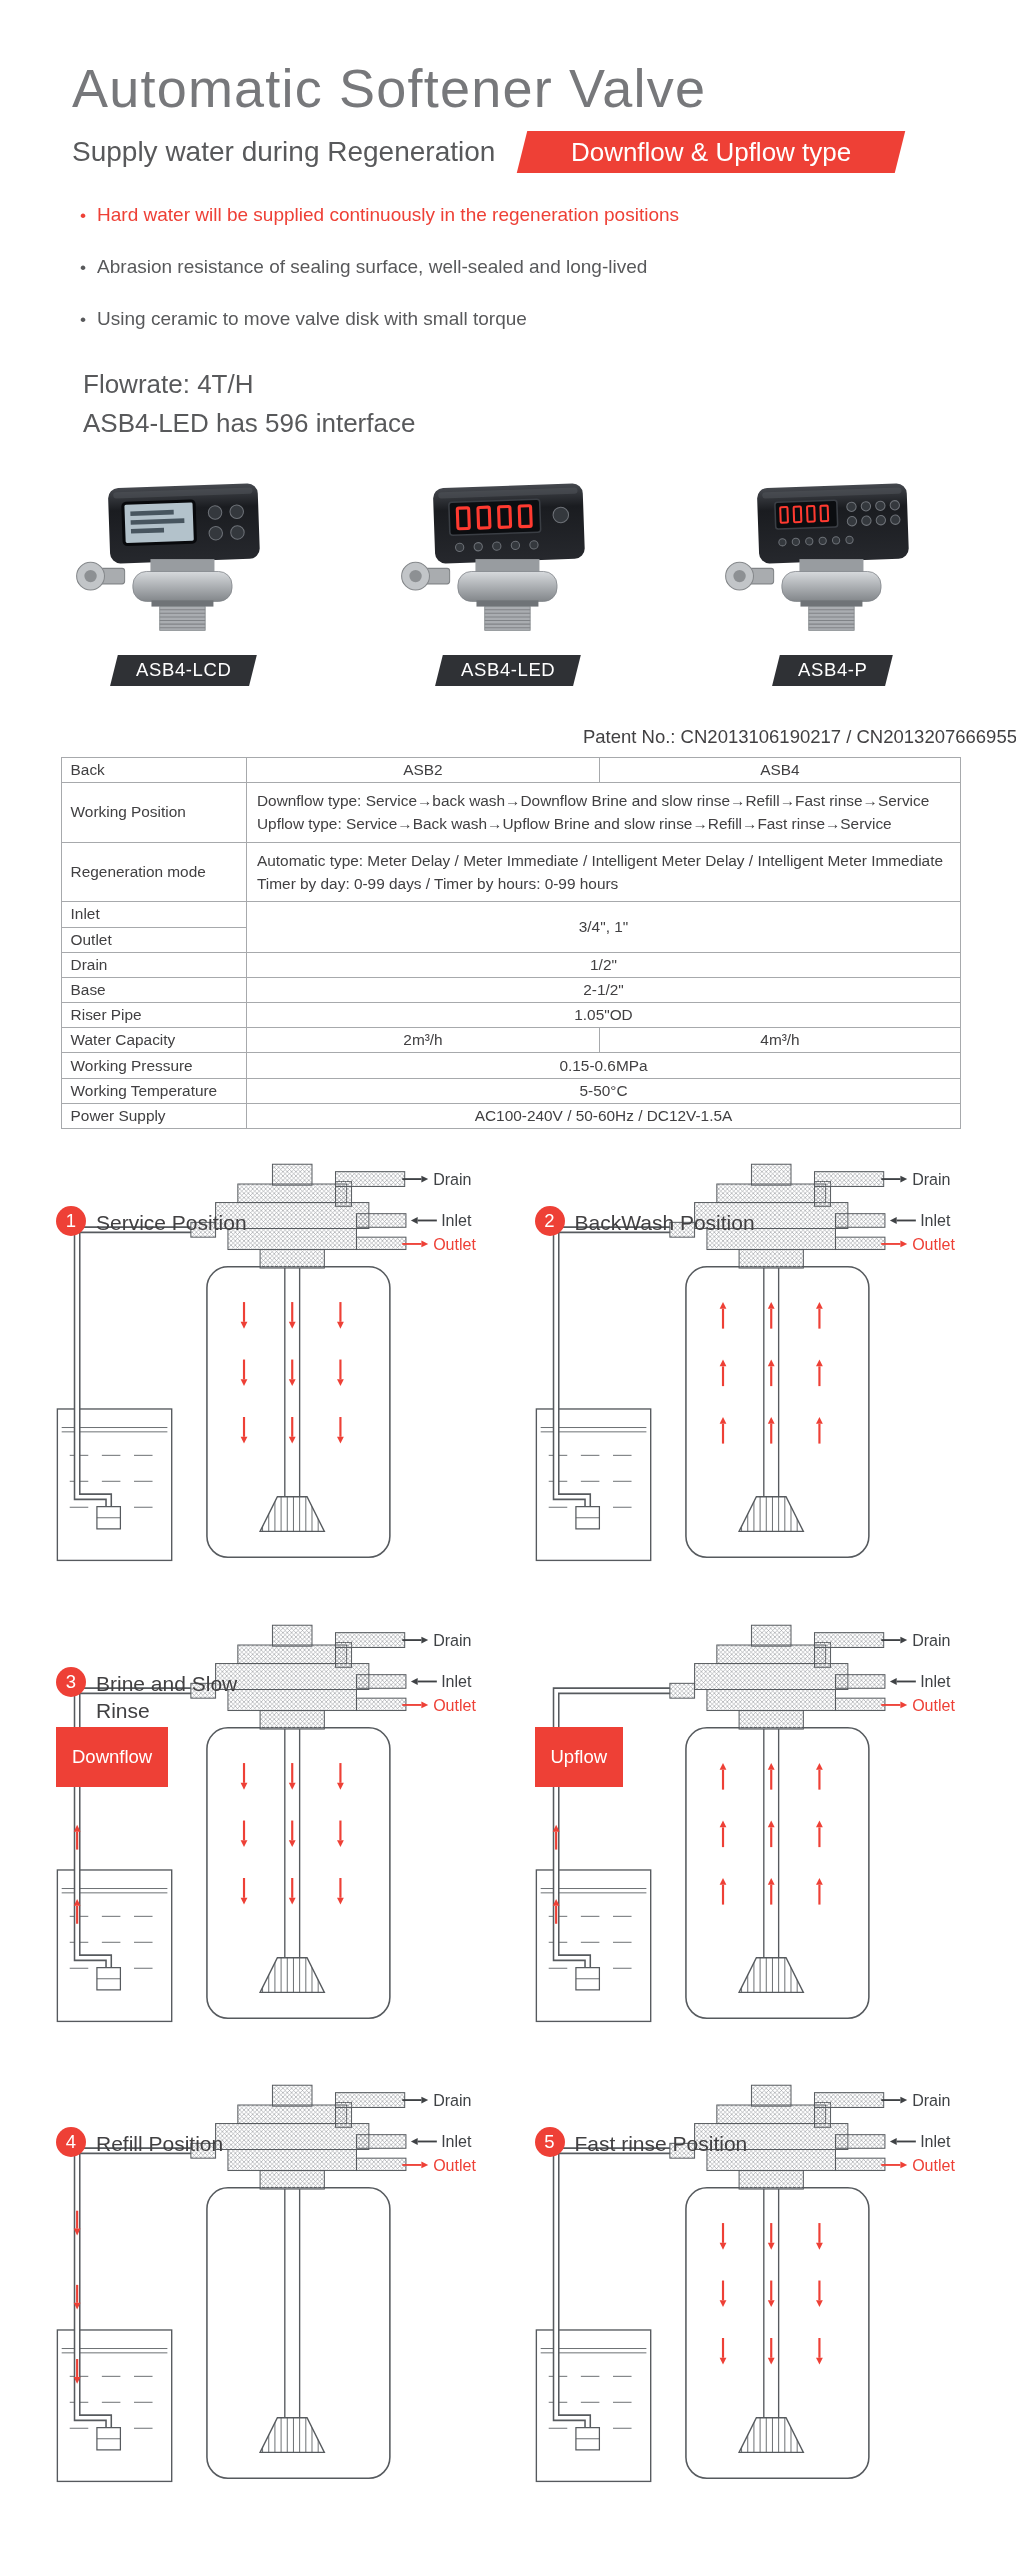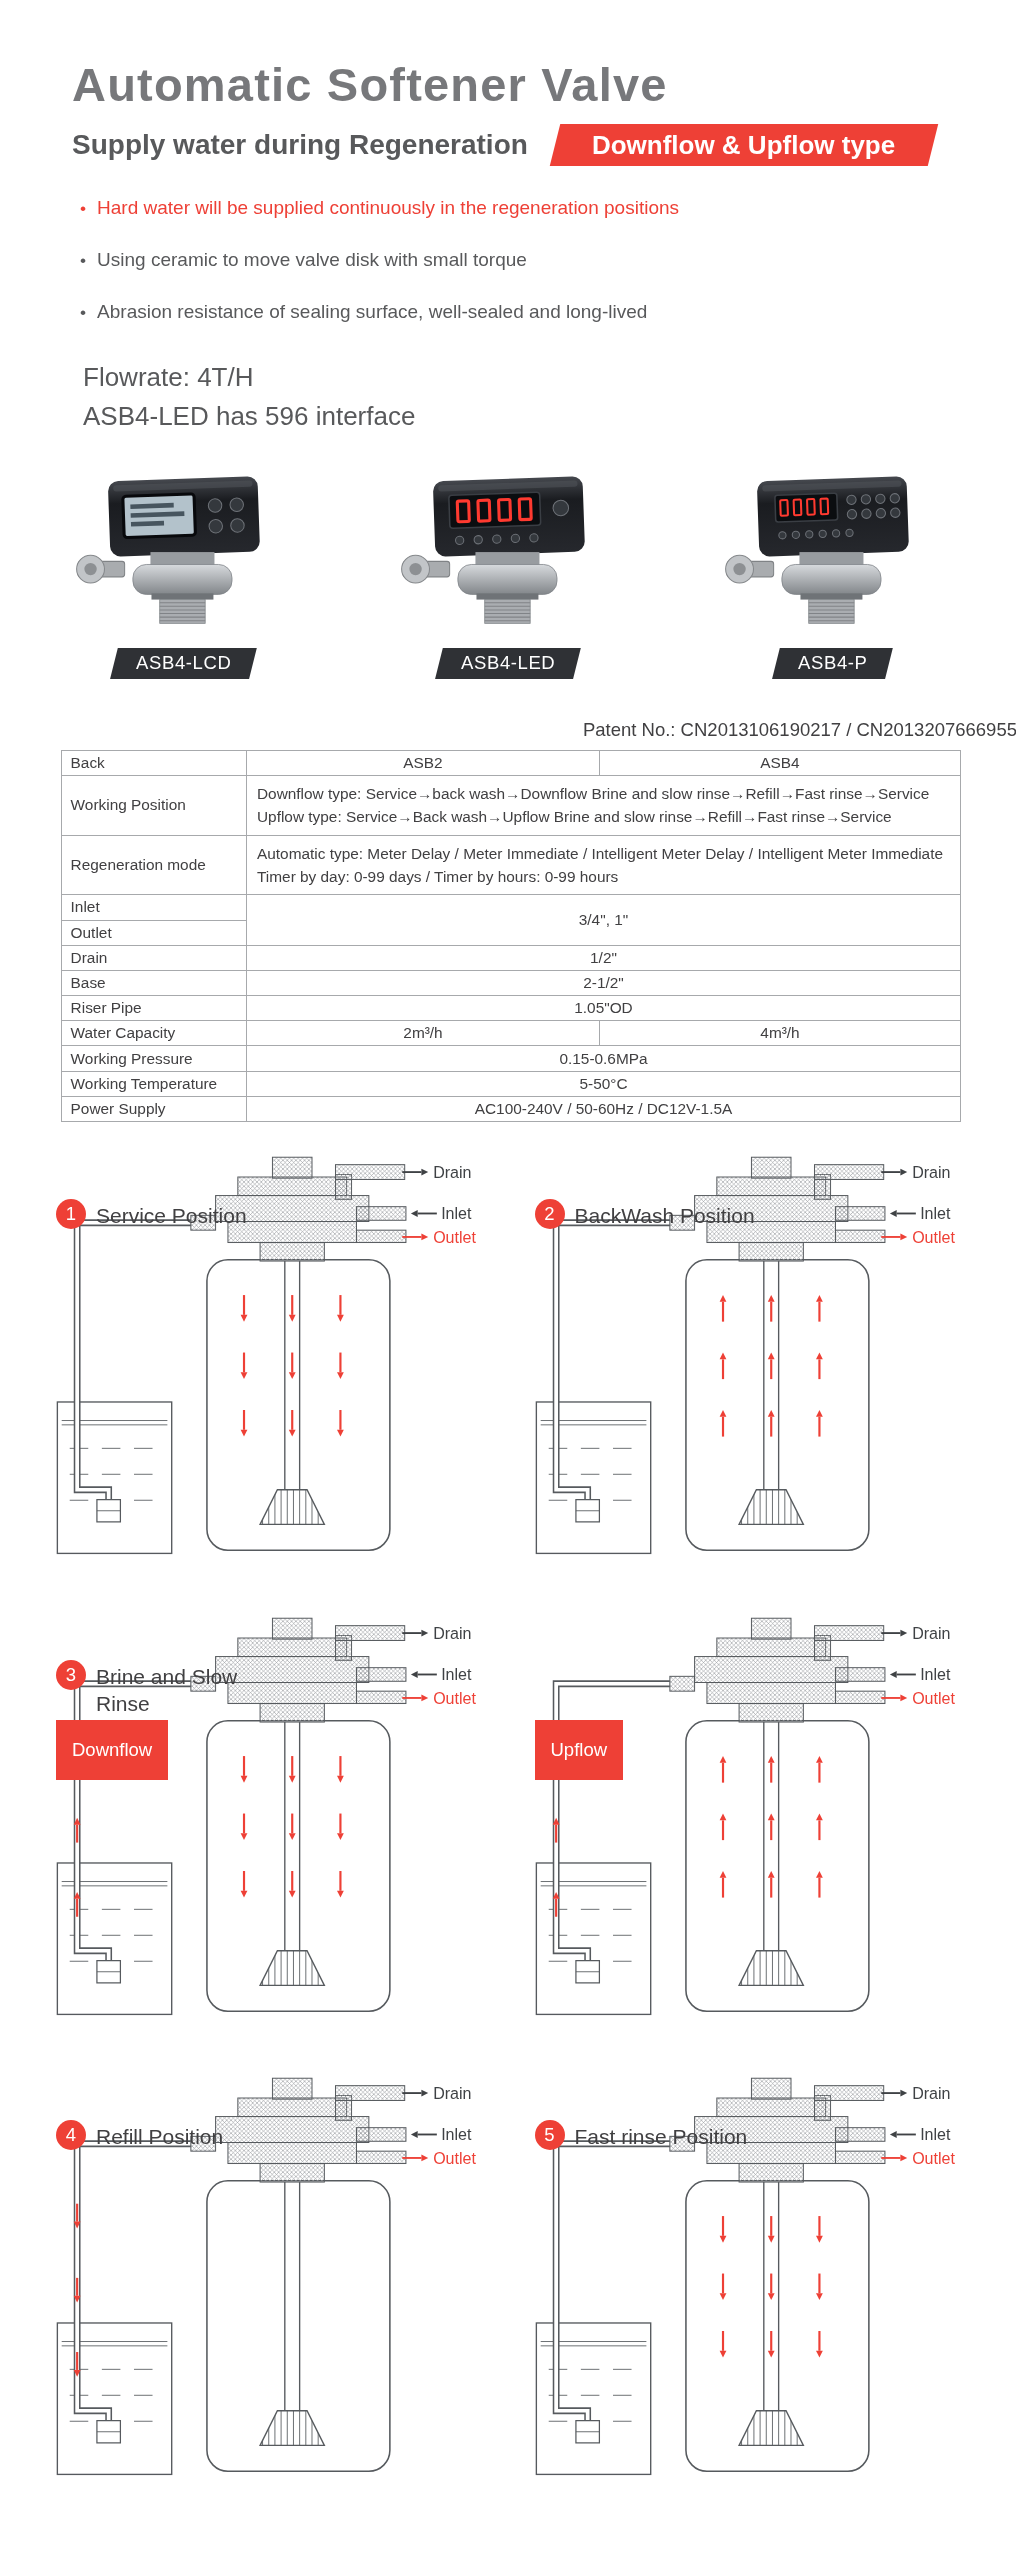--- a/index.html
+++ b/index.html
@@ -4,22 +4,22 @@
 <style>
   :root{
     --accent:#ee4036; --title-gray:#77787b; --body-text:#58595b; --dark-text:#414042;
     --table-border:#a7a9ac; --badge-dark:#2f3135; --line:#565a5e;
   }
   *{box-sizing:border-box;margin:0;padding:0;}
   html,body{background:#fff;}
   body{width:1017px;font-family:"Liberation Sans",sans-serif;color:var(--body-text);}
   .page{position:relative;width:1017px;min-height:2576px;padding:57px 0 25px;background:#fff;}
 
-  h1{font-size:47px;font-weight:700;color:var(--title-gray);letter-spacing:1.2px;margin-left:72px;}
-  .subtitle-row{display:flex;align-items:center;margin:12.4px 0 0 72px;font-weight:bold;}
+  h1{font-size:54px;font-weight:400;color:var(--title-gray);letter-spacing:1.2px;margin-left:72px;}
+  .subtitle-row{display:flex;align-items:center;margin:12.4px 0 0 72px;}
   .subtitle{font-size:28px;color:var(--body-text);}
   .type-badge{margin-left:27px;background:var(--accent);color:#fff;font-size:26px;width:378px;
     padding:5.6px 0;text-align:center;transform:skewX(-14deg);}
   .type-badge .unskew{display:inline-block;transform:skewX(14deg);}
 
   .bullets{list-style:none;margin:28px 0 0 80px;}
   .bullets li{font-size:19px;color:var(--body-text);margin-bottom:11px;display:flex;align-items:baseline;margin-top:30px;}
   .bullets li::before{content:"•";font-size:17.3px;margin-right:11px;color:var(--body-text);}
   .bullets li.red{color:var(--accent);}
   .bullets li.red::before{color:var(--accent);}
@@ -65,24 +65,24 @@
   <div class="subtitle-row">
     <span class="subtitle">Supply water during Regeneration</span>
     <span class="type-badge"><span class="unskew">Downflow &amp; Upflow type</span></span>
   </div>
 
   <ul class="bullets">
     <li class="red">
         <span>Hard water will be supplied continuously in the regeneration positions</span>
       </li>
     <li>
-        <span>Using ceramic to move valve disk with small torque</span>
+        <span>Abrasion resistance of sealing surface, well-sealed and long-lived</span>
       </li>
     <li>
-        <span>Abrasion resistance of sealing surface, well-sealed and long-lived</span>
+        <span>Using ceramic to move valve disk with small torque</span>
       </li>
   </ul>
 
   <div class="intro2">
     <div>Flowrate: 4T/H</div>
     <div>ASB4-LED has 596 interface</div>
   </div>
 
   <div class="products">
       <figure class="product">

